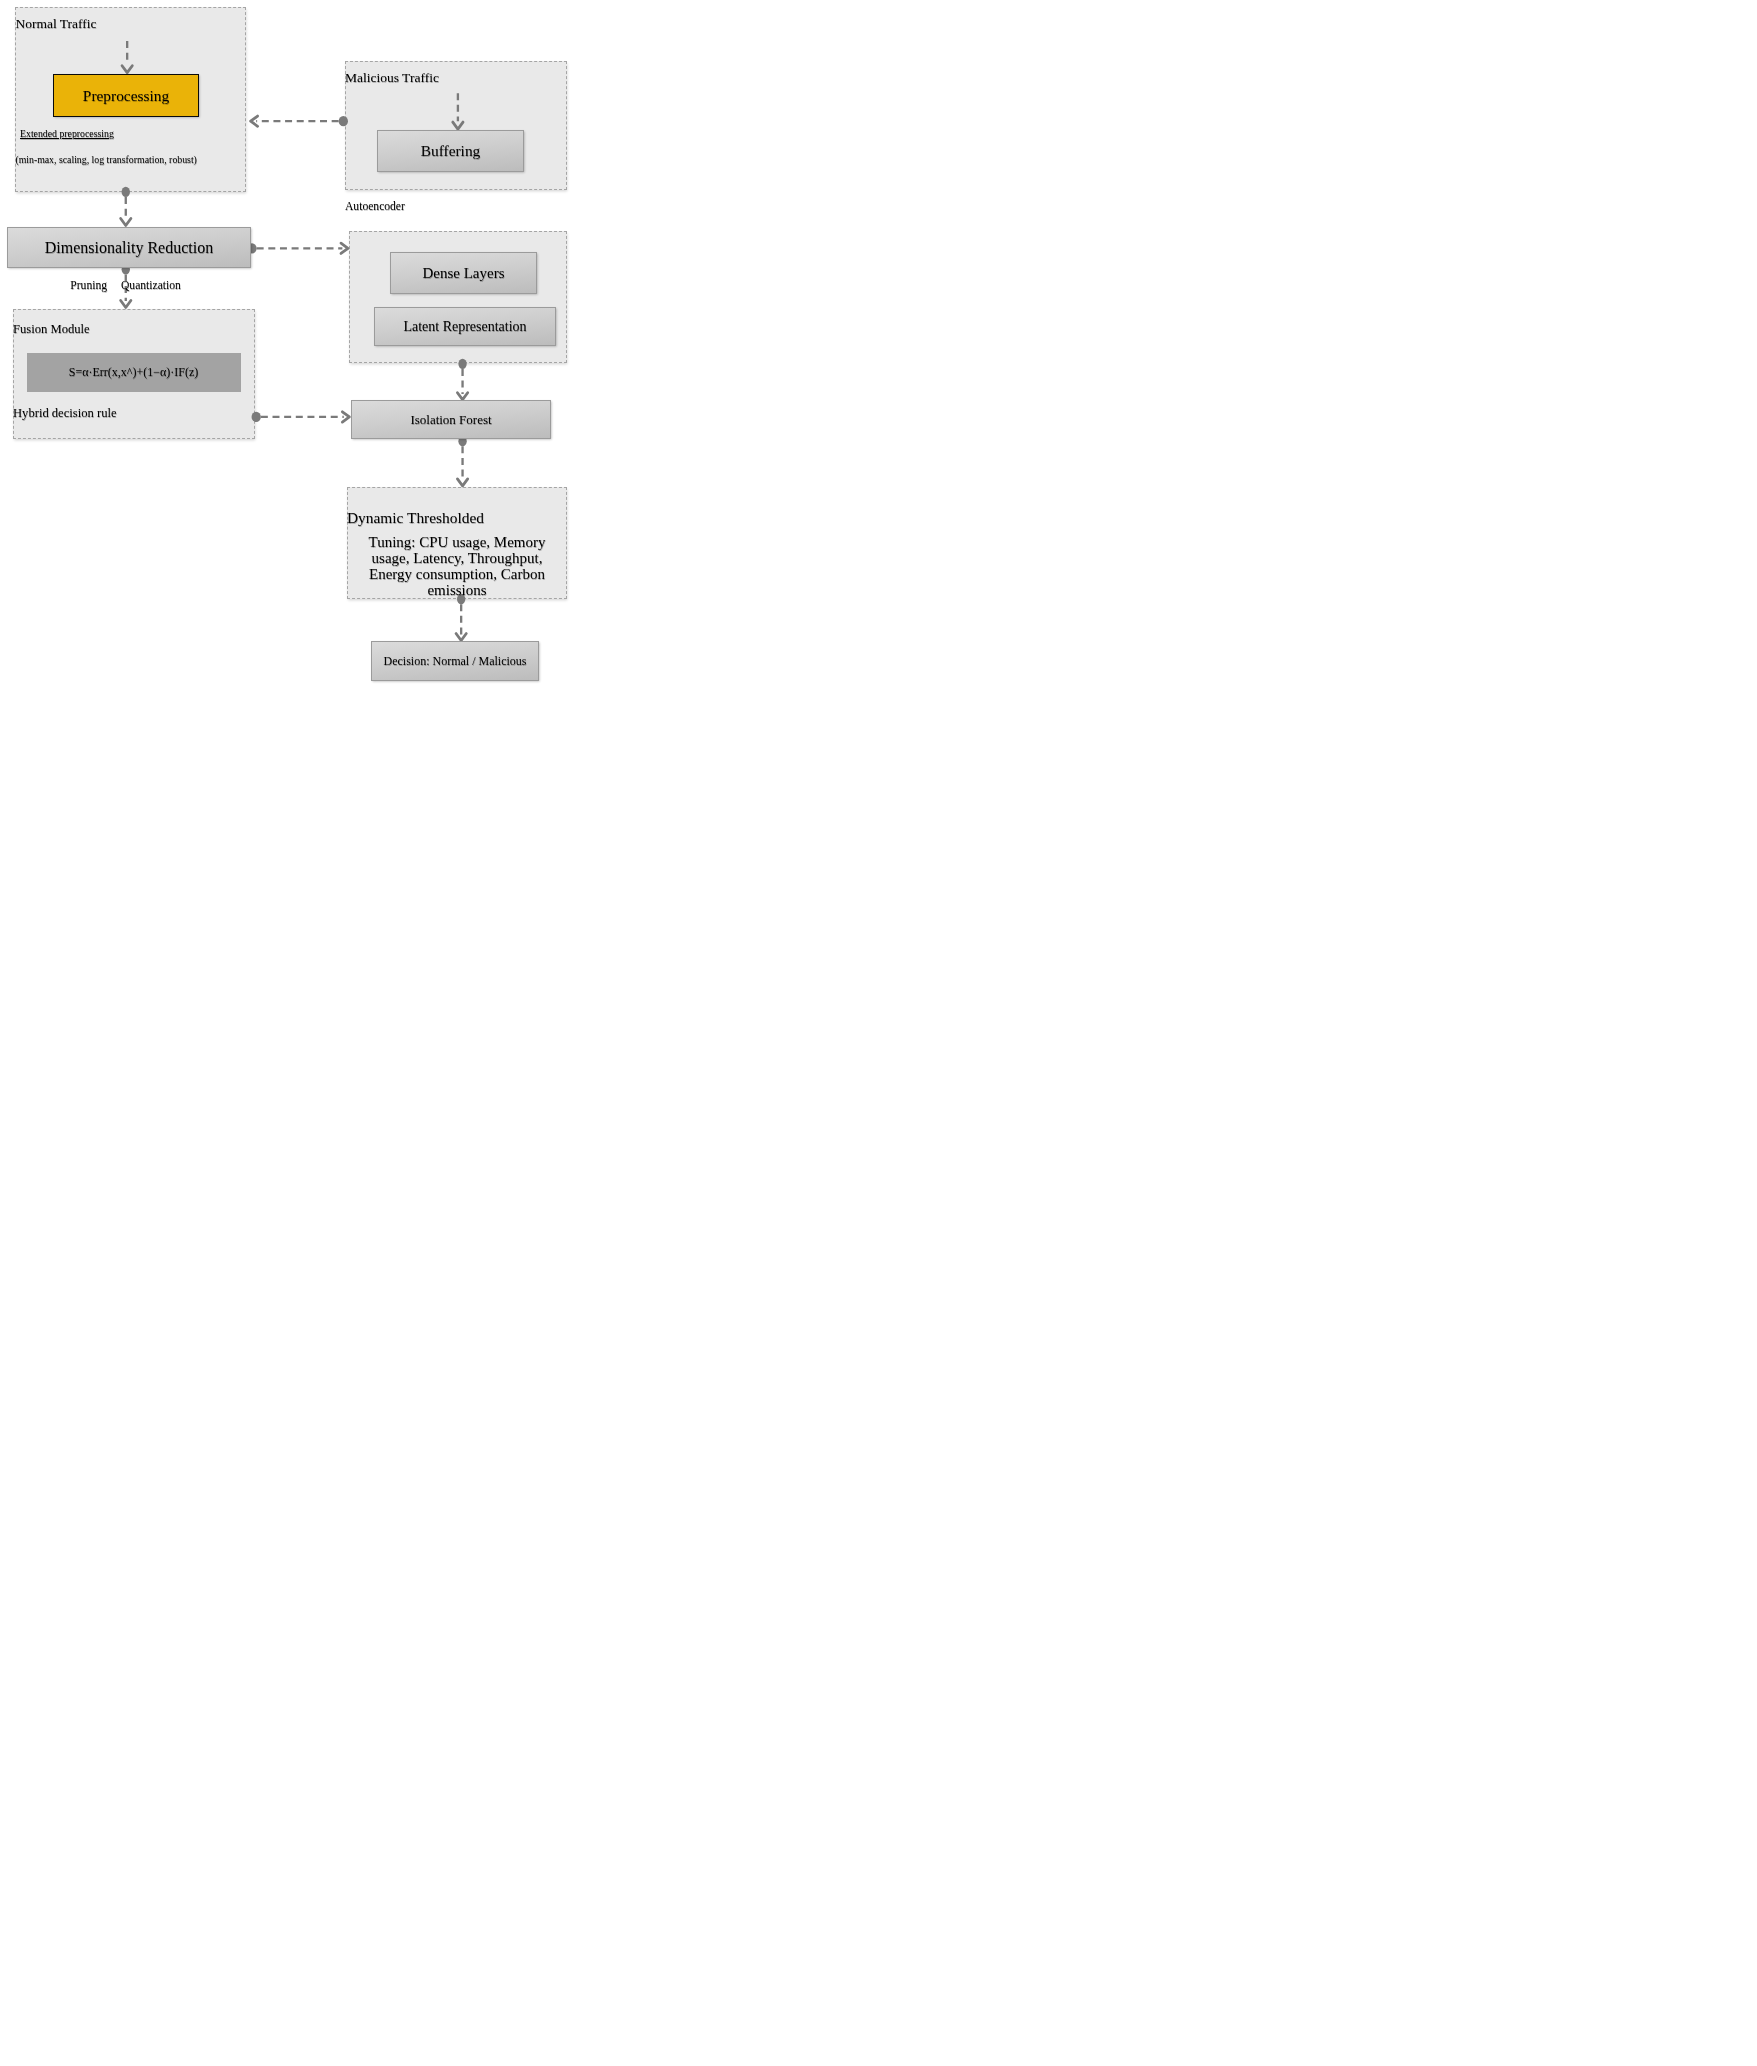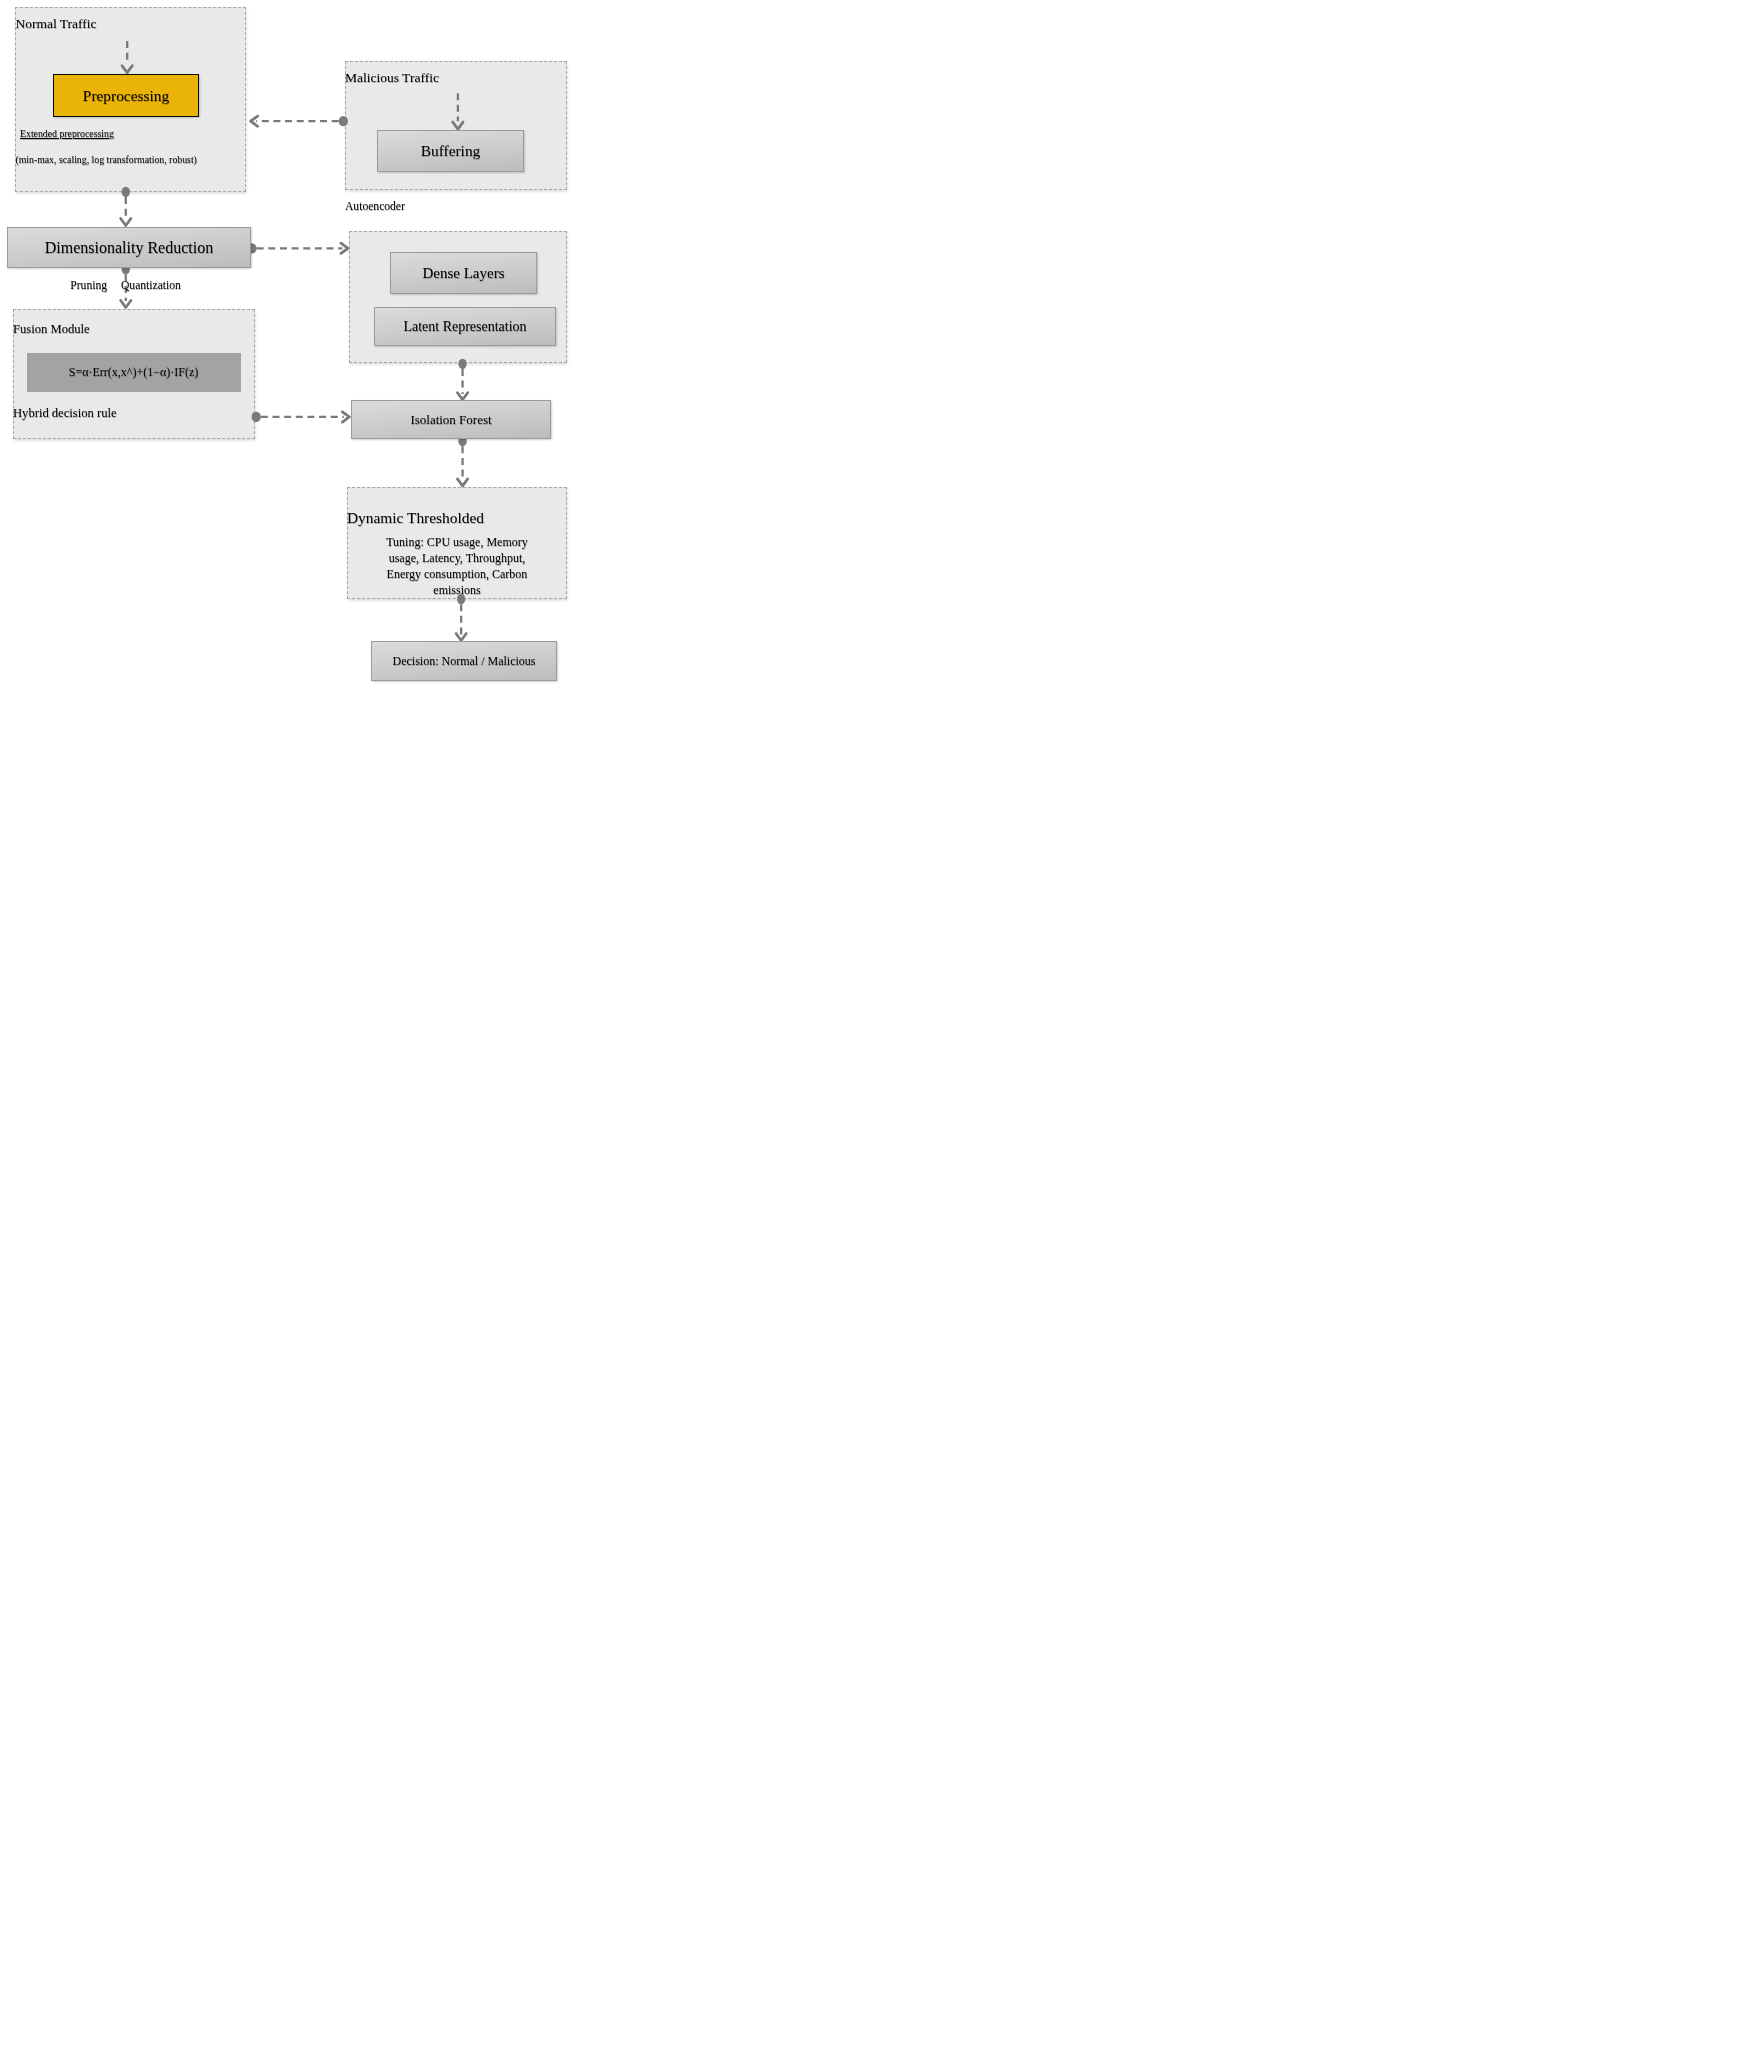--- a/index.html
+++ b/index.html
@@ -52,23 +52,23 @@
 
   .fusion-panel{left:13px;top:309px;width:242px;height:130px;}
   .fusion-title{left:13px;top:322px;width:242px;font-size:12.6px;}
   .formula-pos{left:26.5px;top:353px;width:214px;height:39px;font-size:12px;}
   .hybrid-label{left:13px;top:406px;width:242px;font-size:12.6px;}
 
   .if-box{left:351px;top:400px;width:200px;height:39px;font-size:13px;}
 
   .dyn-panel{left:347px;top:487px;width:220px;height:112px;}
   .dyn-title{left:347px;top:509px;width:220px;font-size:15.4px;}
-  .dyn-lines{left:352px;top:534px;width:210px;font-size:12px;line-height:16px;text-align:center;position:absolute;text-shadow:0.5px 0.9px 0.5px rgba(0,0,0,0.28);}
+  .dyn-lines{left:352px;top:534px;width:210px;font-size:15px;line-height:16px;text-align:center;position:absolute;text-shadow:0.5px 0.9px 0.5px rgba(0,0,0,0.28);}
 
-  .decision{left:371px;top:641px;width:186px;height:40px;font-size:12px;}
+  .decision{left:371px;top:641px;width:168px;height:40px;font-size:12px;}
 </style>
 </head>
 <body>
 
 <div class="canvas">
 
   <div class="panel left-panel"></div>
   <div class="panel right-panel"></div>
   <div class="panel ae-panel"></div>
   <div class="panel fusion-panel"></div>

